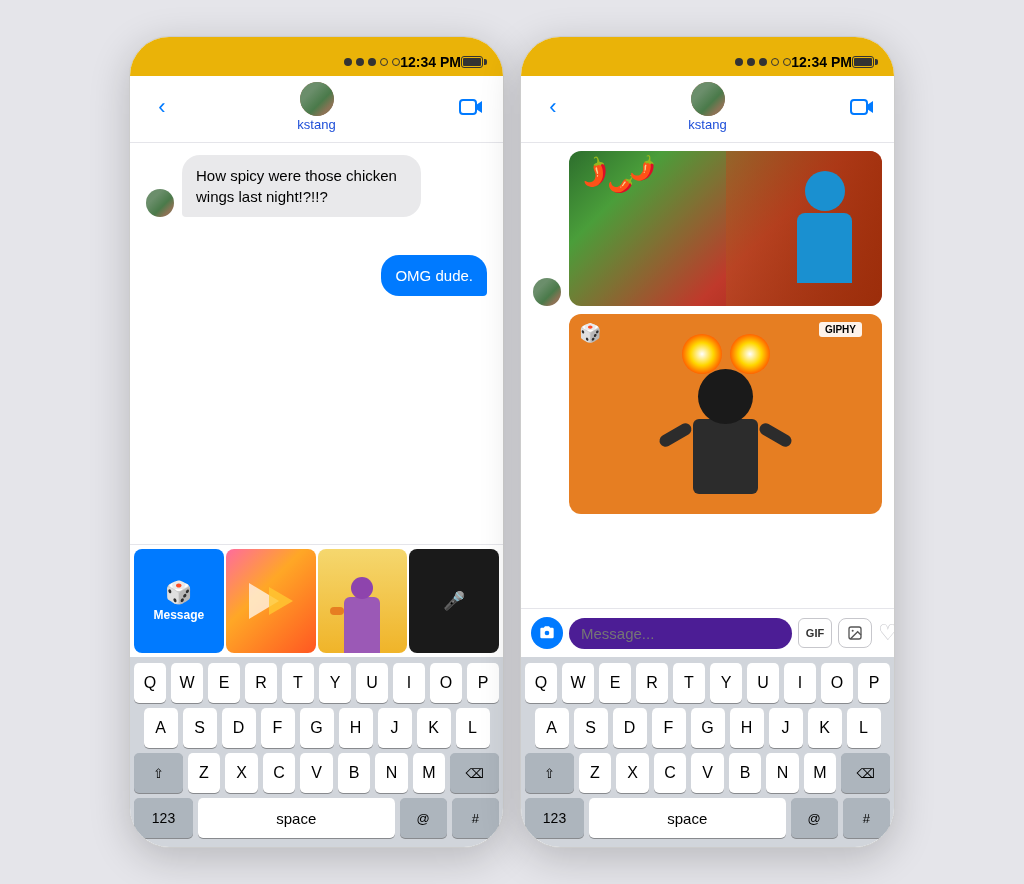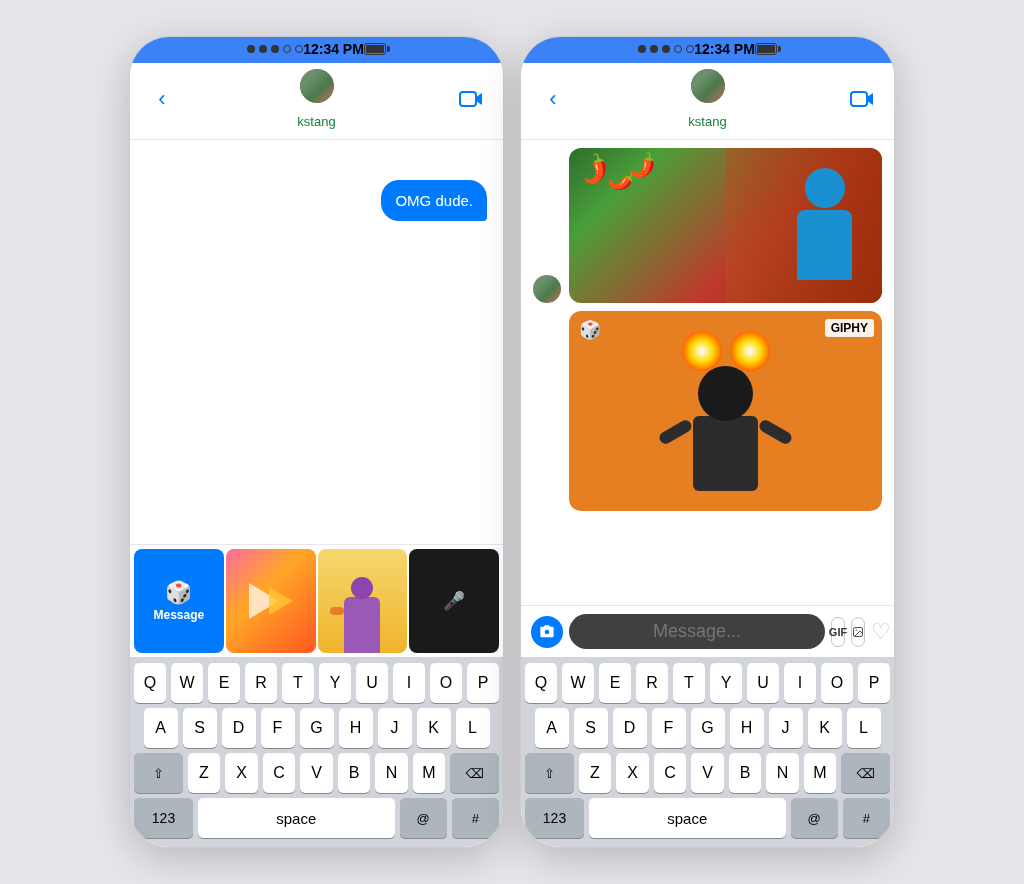--- a/index.html
+++ b/index.html
@@ -23,24 +23,24 @@
       border-radius: 40px;
       overflow: hidden;
       box-shadow: 0 10px 40px rgba(0,0,0,0.2);
       display: flex;
       flex-direction: column;
       border: 1px solid #ccc;
     }
     
     .status-bar {
       display: flex;
-      justify-content: center;
+      justify-content: flex-end;
       align-items: center;
-      padding: 4px 20px 6px;
-      background: #3b82f6;
+      padding: 17px 20px 6px;
+      background: #eab308;
       flex-shrink: 0;
     }
     .status-dots {
       display: flex; gap: 4px; align-items: center;
     }
     .dot { width: 8px; height: 8px; border-radius: 50%; background: #333; }
     .dot.empty { background: transparent; border: 1.5px solid #333; }
     .status-time { font-size: 14px; font-weight: 600; color: #000; }
     .battery {
       display: flex; align-items: center; gap: 3px;
@@ -70,21 +70,21 @@
     }
     .nav-center { display: flex; flex-direction: column; align-items: center; }
     .nav-avatar {
       width: 34px; height: 34px; border-radius: 50%; background: #8B7355;
       overflow: hidden; display: flex; align-items: center; justify-content: center;
     }
     .nav-avatar-img {
       width: 100%; height: 100%; background: linear-gradient(135deg, #6B8E6B 30%, #4a7a4a 60%, #8B7355 80%);
       border-radius: 50%;
     }
-    .nav-username { font-size: 13px; color: #15803d; font-weight: 400; margin-top: 11px; }
+    .nav-username { font-size: 13px; color: #1d4ed8; font-weight: 400; margin-top: 1px; }
     .nav-video { width: 32px; height: 32px; display: flex; align-items: center; justify-content: center; color: #007aff; font-size: 20px; }
     
     .messages-area {
       flex: 1;
       overflow-y: auto;
       padding: 12px 16px;
       background: #fff;
       display: flex;
       flex-direction: column;
       gap: 10px;
@@ -152,27 +152,27 @@
       padding: 8px 10px;
       border-top: 1px solid #e5e5ea;
       background: #fff;
       flex-shrink: 0;
     }
     .camera-btn {
       width: 32px; height: 32px; border-radius: 50%; background: #007aff;
       display: flex; align-items: center; justify-content: center; flex-shrink: 0;
     }
     .input-field {
-      flex: 1; background: #404040; border-radius: 20px;
-      padding: 7px 12px; font-size: 18px; color: #8e8e93;
-      border: none; outline: none; text-align: center;
+      flex: 1; background: #4c1d95; border-radius: 20px;
+      padding: 7px 12px; font-size: 15px; color: #8e8e93;
+      border: none; outline: none;
     }
     .input-actions { display: flex; gap: 6px; align-items: center; }
     .input-action-btn {
-      width: 14px; height: 30px; border: 1.5px solid #c7c7cc; border-radius: 6px;
+      width: 34px; height: 30px; border: 1.5px solid #c7c7cc; border-radius: 6px;
       display: flex; align-items: center; justify-content: center;
       font-size: 11px; color: #333; font-weight: 600; cursor: pointer;
     }
     .heart-btn {
       color: #c7c7cc; font-size: 22px; cursor: pointer;
     }
     
     .keyboard {
       background: #d1d5db;
       padding: 6px 4px 4px;
@@ -240,20 +240,24 @@
       </div>
       <div class="nav-video">
         <svg width="24" height="18" viewBox="0 0 24 18" fill="none">
           <rect x="1" y="2" width="16" height="14" rx="3" stroke="#007aff" stroke-width="2"></rect>
           <path d="M17 7l6-4v12l-6-4V7z" fill="#007aff"></path>
         </svg>
       </div>
     </div>
 
     <div class="messages-area">
+      <div class="message-row">
+        <div class="msg-avatar"></div>
+        <div class="bubble incoming">How spicy were those chicken wings last night!?!!?</div>
+      </div>
       <div class="message-row outgoing">
         <div class="bubble outgoing">OMG dude.</div>
       </div>
     </div>
 
     <div class="gif-panel">
       <div class="gif-grid">
 
         <div class="gif-item">
           <div class="gif-random">
@@ -387,21 +391,21 @@
               <div style="width:55px;height:70px;background:#1a90d0;border-radius:8px 8px 0 0;margin-top:2px;"></div>
             </div>
           </div>
         </div>
       </div>
 
       <div style="border-radius:12px;overflow:hidden;height:200px;position:relative;background:#e67e22;margin-left:36px;">
 
         <div style="position:absolute;top:8px;left:10px;font-size:18px;z-index:2;">🎲</div>
 
-        <div style="position:absolute;top:8px;right:8px;background:rgba(255,255,255,0.9);color:#000;font-size:12px;font-weight:700;padding:2px 6px;border-radius:3px;z-index:2;">GIPHY</div>
+        <div style="position:absolute;top:8px;right:20px;background:rgba(255,255,255,0.9);color:#000;font-size:10px;font-weight:700;padding:2px 6px;border-radius:3px;z-index:2;">GIPHY</div>
 
         <div style="width:100%;height:100%;display:flex;align-items:center;justify-content:center;">
 
           <div style="display:flex;flex-direction:column;align-items:center;position:relative;">
 
             <div style="display:flex;gap:8px;margin-bottom:-5px;">
               <div style="width:40px;height:40px;background:radial-gradient(circle,#fff 0%,#ffd700 40%,#ff6600 70%,transparent 100%);border-radius:50%;"></div>
               <div style="width:40px;height:40px;background:radial-gradient(circle,#fff 0%,#ffd700 40%,#ff6600 70%,transparent 100%);border-radius:50%;"></div>
             </div>
 

